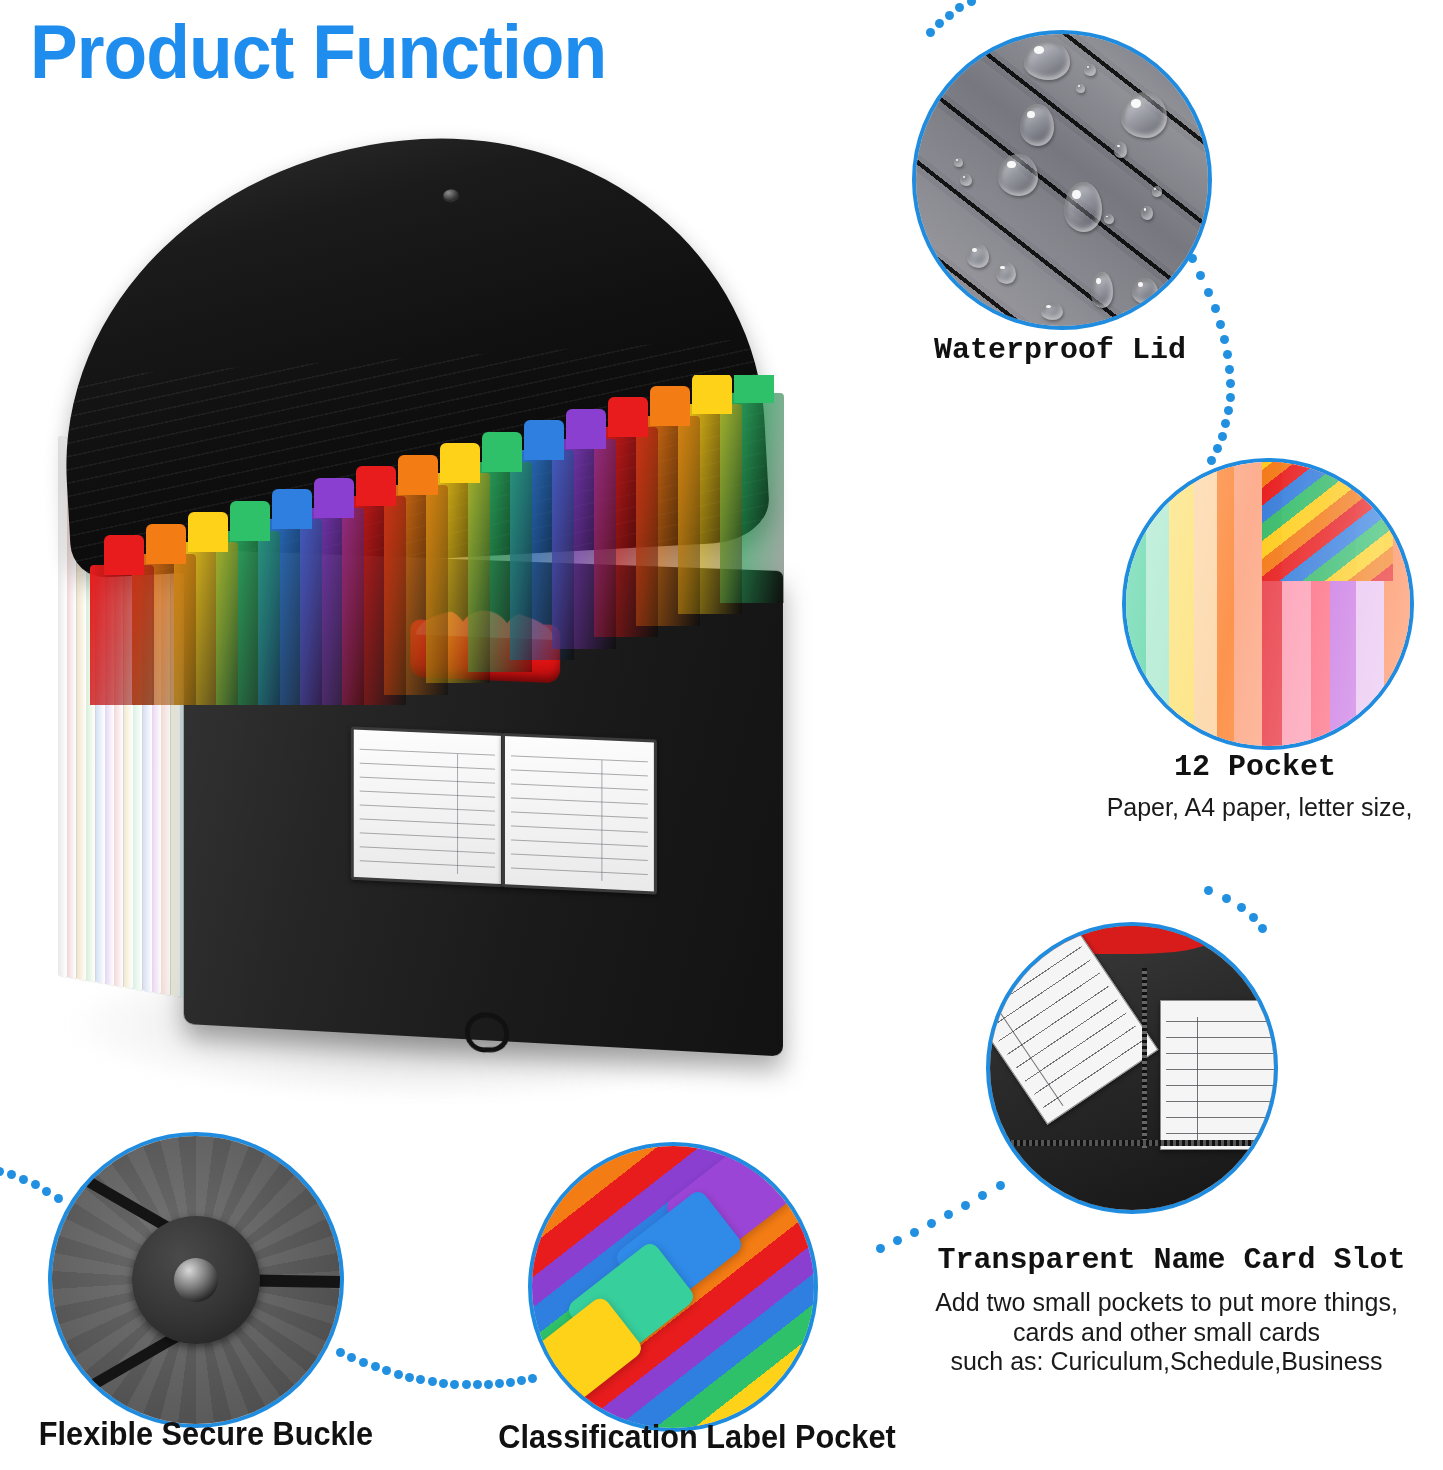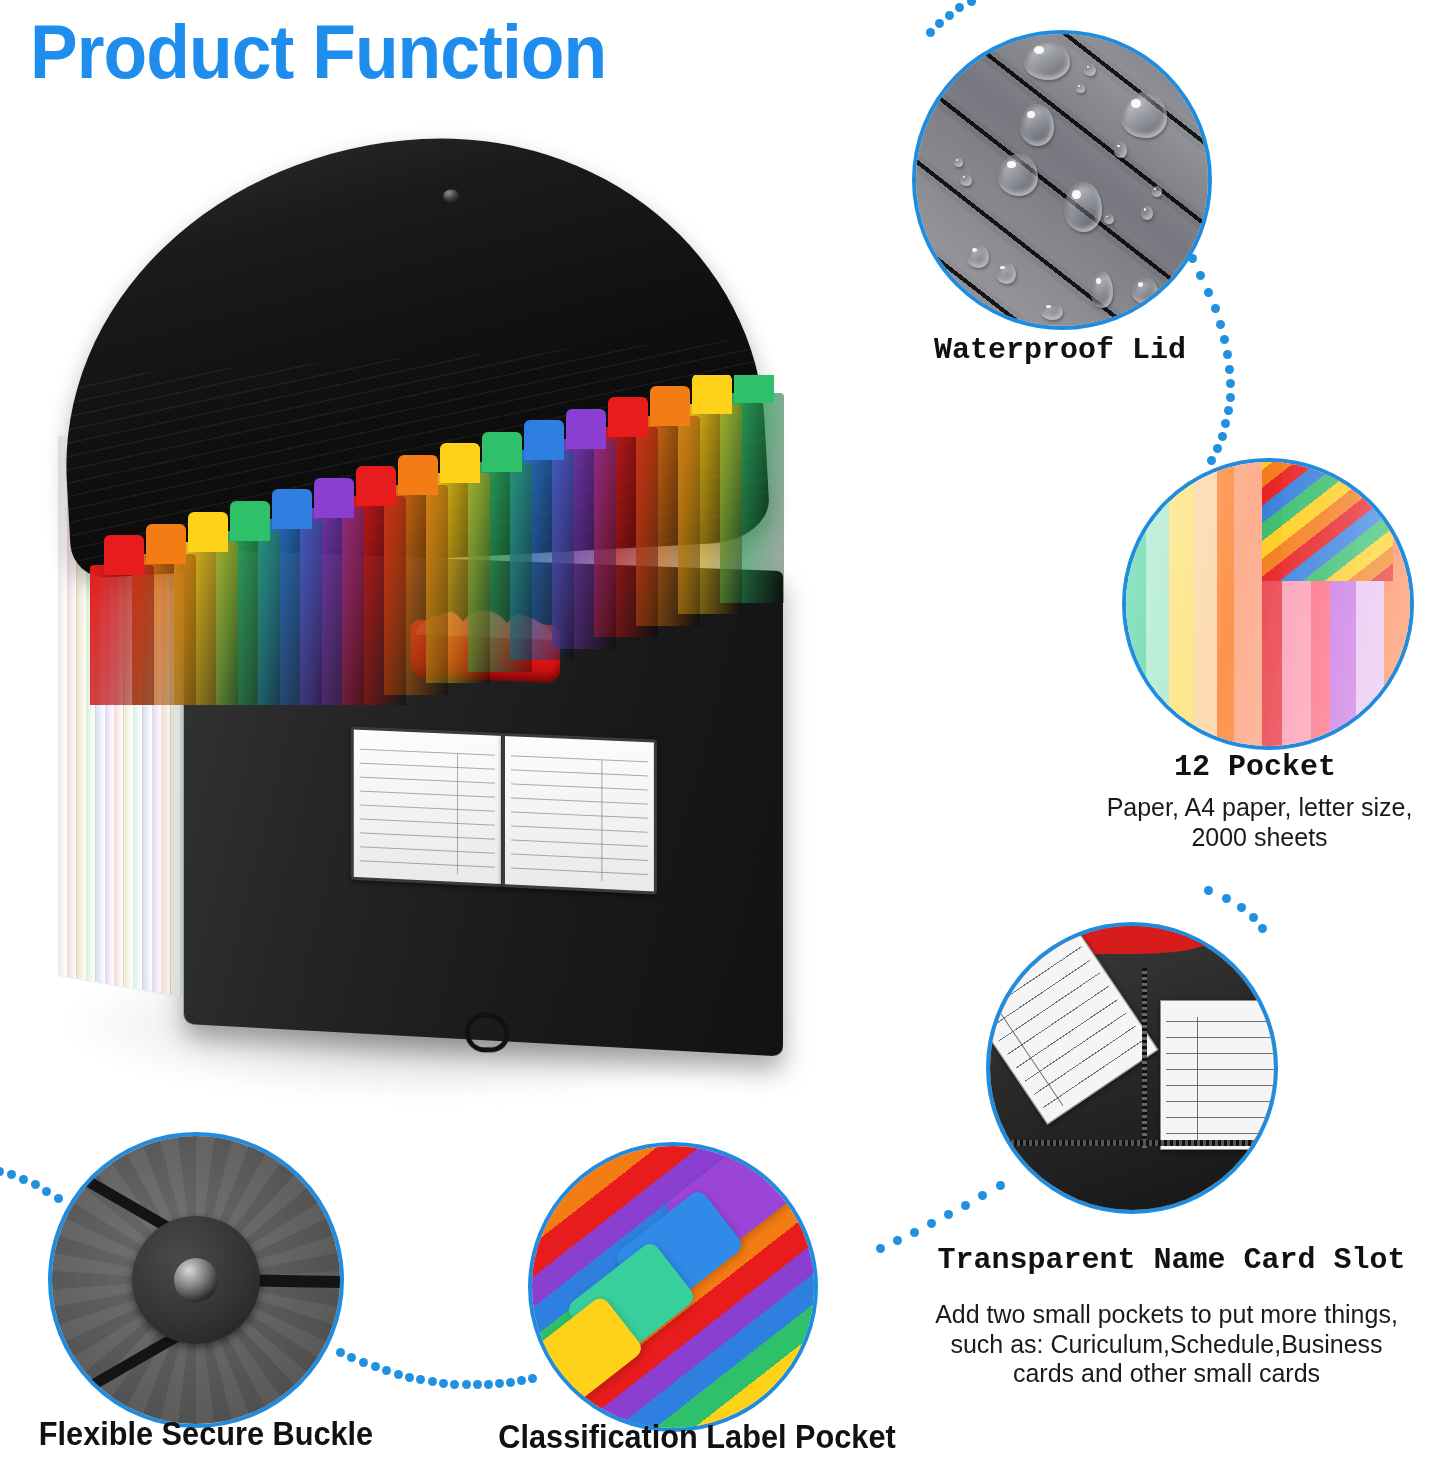--- a/index.html
+++ b/index.html
@@ -310,44 +310,43 @@
     <div class="pk" style="left:81%;width:10%;background:#e7b6f0;"></div>
     <div class="pk" style="left:91%;width:11%;background:#ff6a2a;"></div>
     <div class="pk" style="left:48%;top:-6%;height:48%;width:46%;border-radius:0 0 0 0;
                 background:repeating-linear-gradient(-38deg,#e81c1c 0 14px,#f47c14 14px 28px,#ffd21a 28px 42px,#2fc06a 42px 56px,#2f7fe0 56px 70px);opacity:.95;"></div>
     <div class="pk-sheen"></div>
   </div>
 </div>
 <div class="callout-heading" style="left:1090px;top:750px;width:330px;font-size:30px;">12 Pocket</div>
 <div class="callout-body" style="left:1076px;top:793px;width:367px;font-size:25px;">
   <div>Paper, A4 paper, letter size,</div>
-  <div>2000 sheets</div>
 </div>
 
 <div class="callout-circle" style="left:986px;top:922px;width:292px;height:292px;">
   <div class="tex-cards">
     <div class="red-top"></div>
     <div class="namecard" style="left:4px;top:24px;width:132px;height:148px;transform:rotate(-34deg);">
       <div class="rows"></div>
       <div class="col" style="left:22px;"></div>
     </div>
     <div class="namecard" style="left:170px;top:74px;width:132px;height:148px;">
       <div class="rows"></div>
       <div class="col" style="left:36px;"></div>
     </div>
     <div class="zipper" style="left:152px;top:42px;width:5px;height:180px;
                 background:repeating-linear-gradient(180deg,#111 0 3px,#666 3px 6px);"></div>
     <div class="zipper" style="left:18px;top:214px;width:262px;height:6px;"></div>
   </div>
 </div>
 <div class="callout-heading" style="left:900px;top:1243px;width:543px;font-size:30px;">Transparent Name Card Slot</div>
-<div class="callout-body" style="left:890px;top:1288px;width:553px;font-size:25px;margin-top:12px;">
+<div class="callout-body" style="left:890px;top:1288px;width:553px;font-size:25px;">
   <div>Add two small pockets to put more things,</div>
+  <div>cards and other small cards</div>
   <div>such as: Curiculum,Schedule,Business</div>
-  <div>cards and other small cards</div>
 </div>
 
 <div class="callout-circle" style="left:48px;top:1132px;width:296px;height:296px;">
   <div class="tex-buckle">
     <div class="grain"></div>
     <div class="strap" style="left:26px;top:34px;width:128px;height:11px;transform:rotate(30deg);transform-origin:left center;"></div>
     <div class="strap" style="left:26px;top:252px;width:128px;height:11px;transform:rotate(-30deg);transform-origin:left center;"></div>
     <div class="strap" style="left:168px;top:139px;width:132px;height:12px;transform:rotate(1deg);"></div>
     <div class="stud"></div>
   </div>

